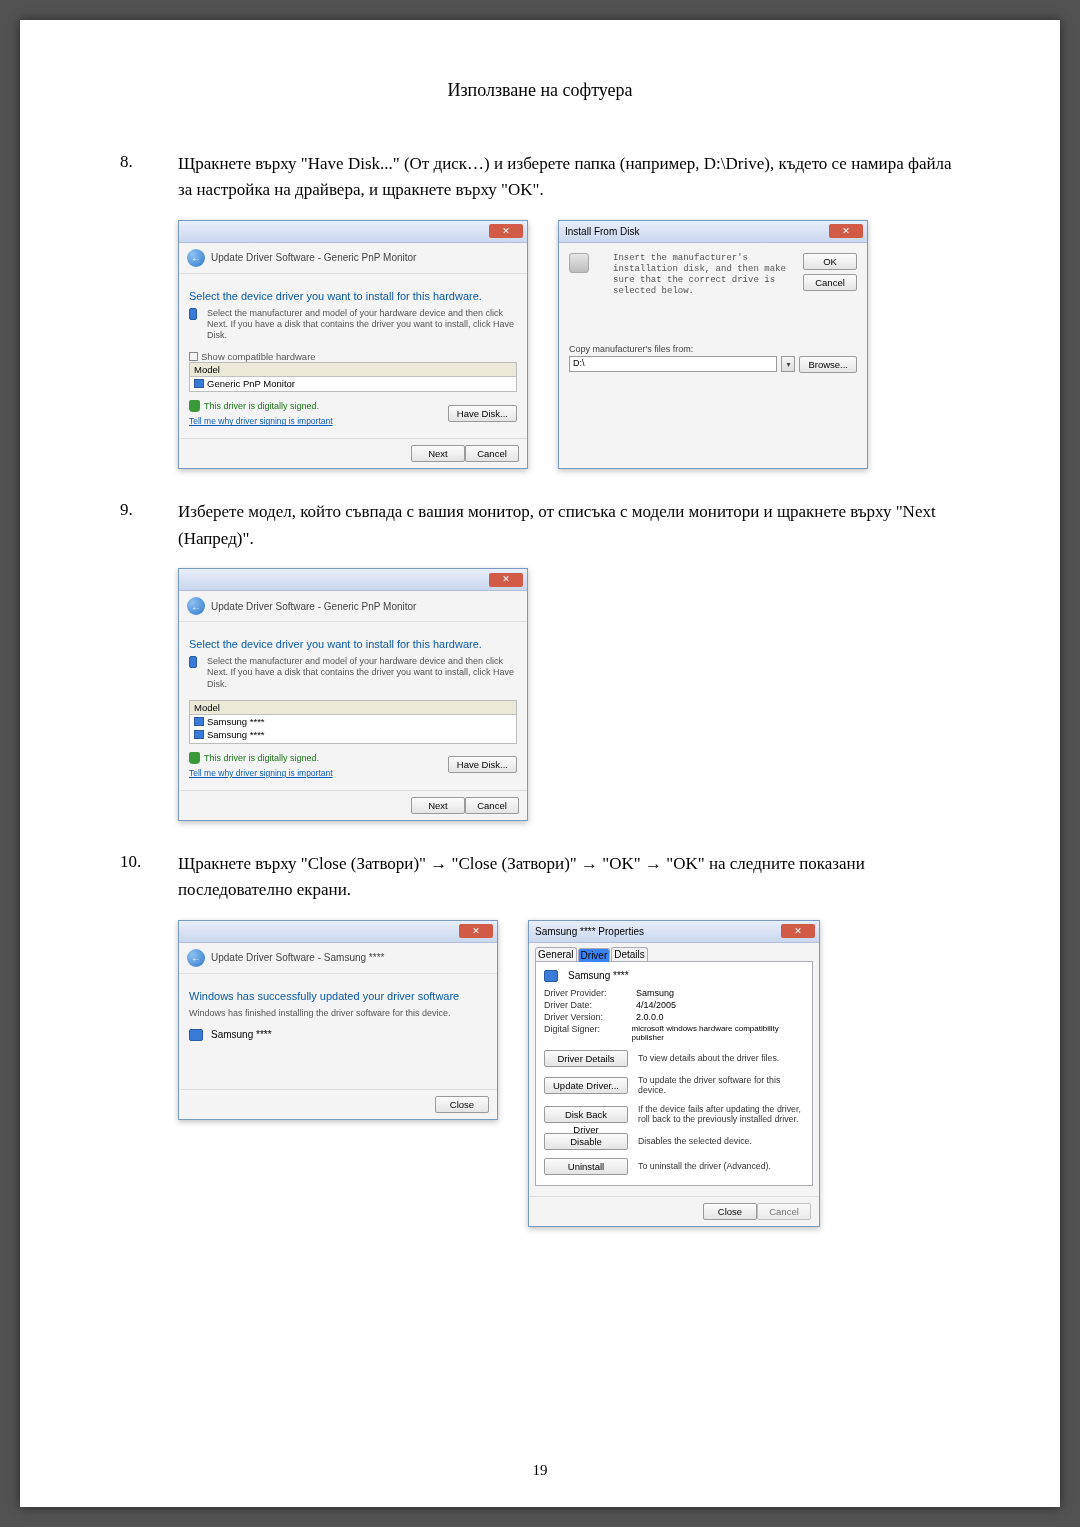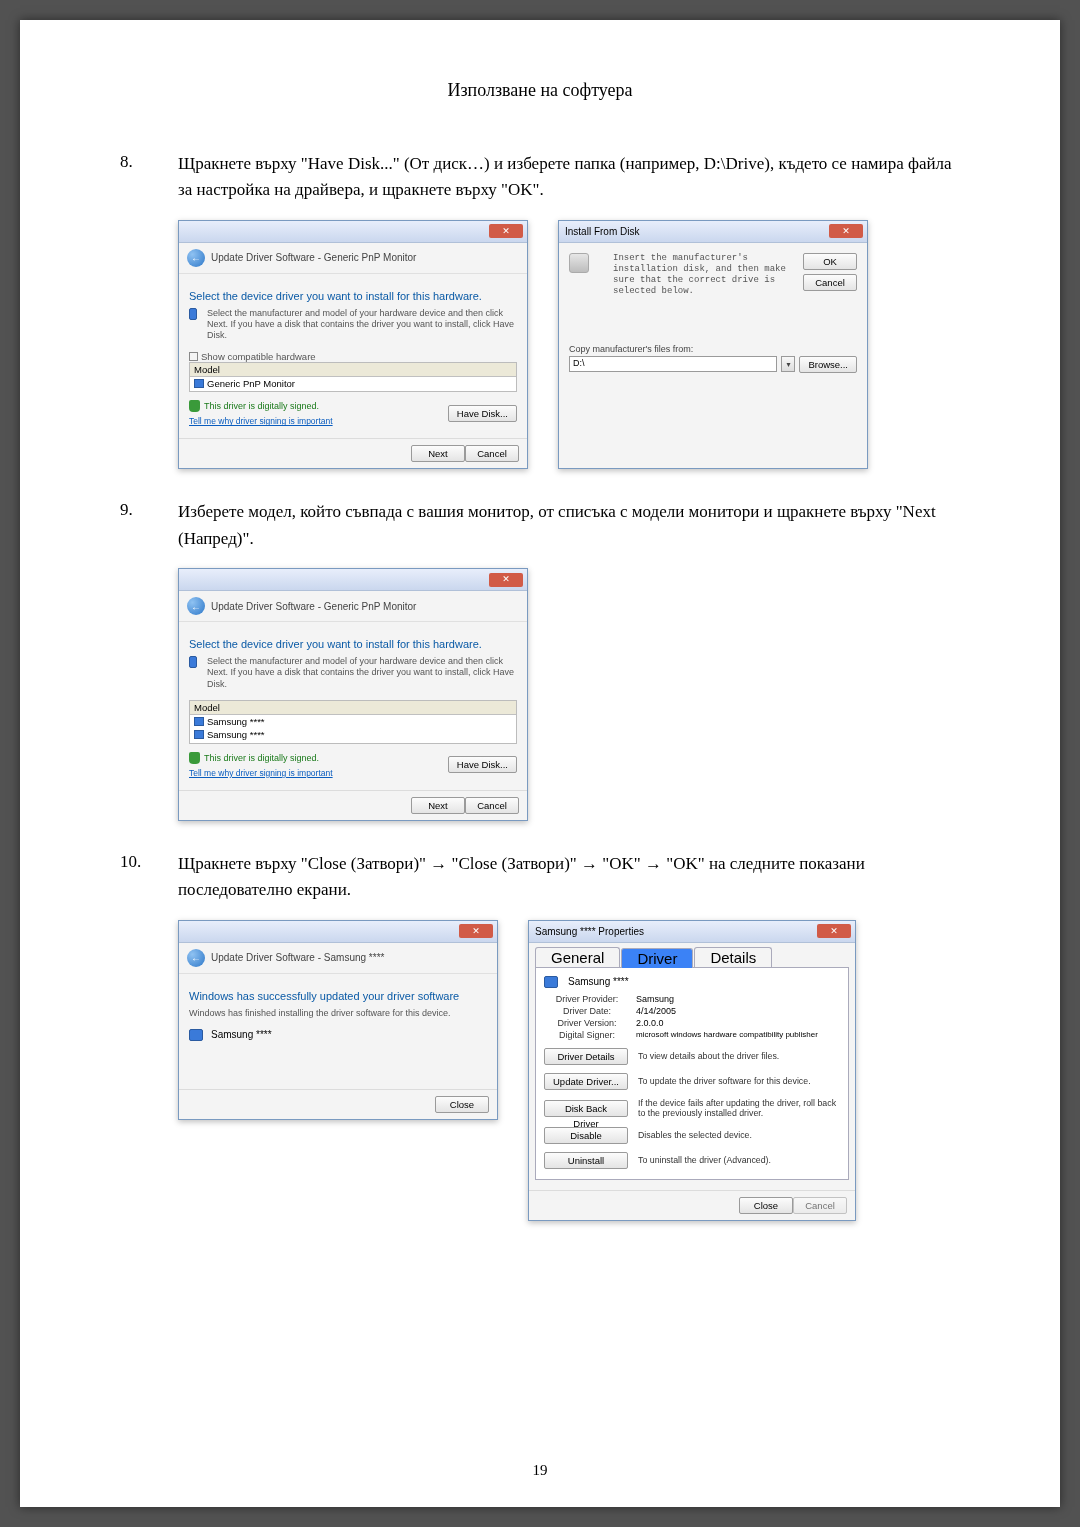--- a/index.html
+++ b/index.html
@@ -118,30 +118,30 @@
       font-size:9px;
     }
     .combo-arrow {
       width:14px;height:16px;border:1px solid #9a9a9a;background:linear-gradient(#f8f8f8,#ddd);
       display:inline-flex;align-items:center;justify-content:center;font-size:8px;color:#444;
     }
     
     .tabs { display:flex; gap:1px; padding:4px 6px 0; }
     .tab {
       border:1px solid #aab; border-bottom:none;
-      padding:1px 15px; font-size:15px;
+      padding:1px 2px; font-size:10px;
       background:#f4f4f4; border-radius:3px 3px 0 0;
     }
     .tab.act { background:#3b82f6; position:relative; top:1px;}
     .tab-body {
       margin:0 6px 6px; border:1px solid #aab; background:#fff;
       padding:8px 8px 10px;
     }
     .kv { display:flex; gap:6px; font-size:9px; margin:2px 0;}
-    .kv .k { width:86px; text-align:center; color:#333;}
+    .kv .k { width:86px; text-align:left; color:#333;}
     .prop-btn-row { display:flex; gap:10px; align-items:center; margin-top:8px;}
     .prop-btn-row .desc { font-size:8.8px; color:#333; line-height:1.2;}
     .page-num { position:absolute; bottom:28px; left:0; right:0; text-align:center; font-size:15px;}
     .disk-ico {
       width:20px;height:20px;border-radius:3px;
       background:linear-gradient(#e6e6e6,#bdbdbd);
       border:1px solid #aaa;
     }
   </style>
 </head>
@@ -301,21 +301,21 @@
           <div style="display:flex;align-items:center;gap:4px;margin-top:10px;">
             <span class="mon-icon"></span>
             <span style="font-size:10px;">Samsung ****</span>
           </div>
         </div>
         <div class="footer-btns">
           <span class="btn">Close</span>
         </div>
       </div>
 
-      <div class="figure win" style="width:328px;">
+      <div class="figure win" style="width:292px;">
         <div class="win-title">
           <span>Samsung **** Properties</span>
           <span class="win-close">✕</span>
         </div>
         <div class="tabs">
           <span class="tab">General</span>
           <span class="tab act">Driver</span>
           <span class="tab">Details</span>
         </div>
         <div class="tab-body">

